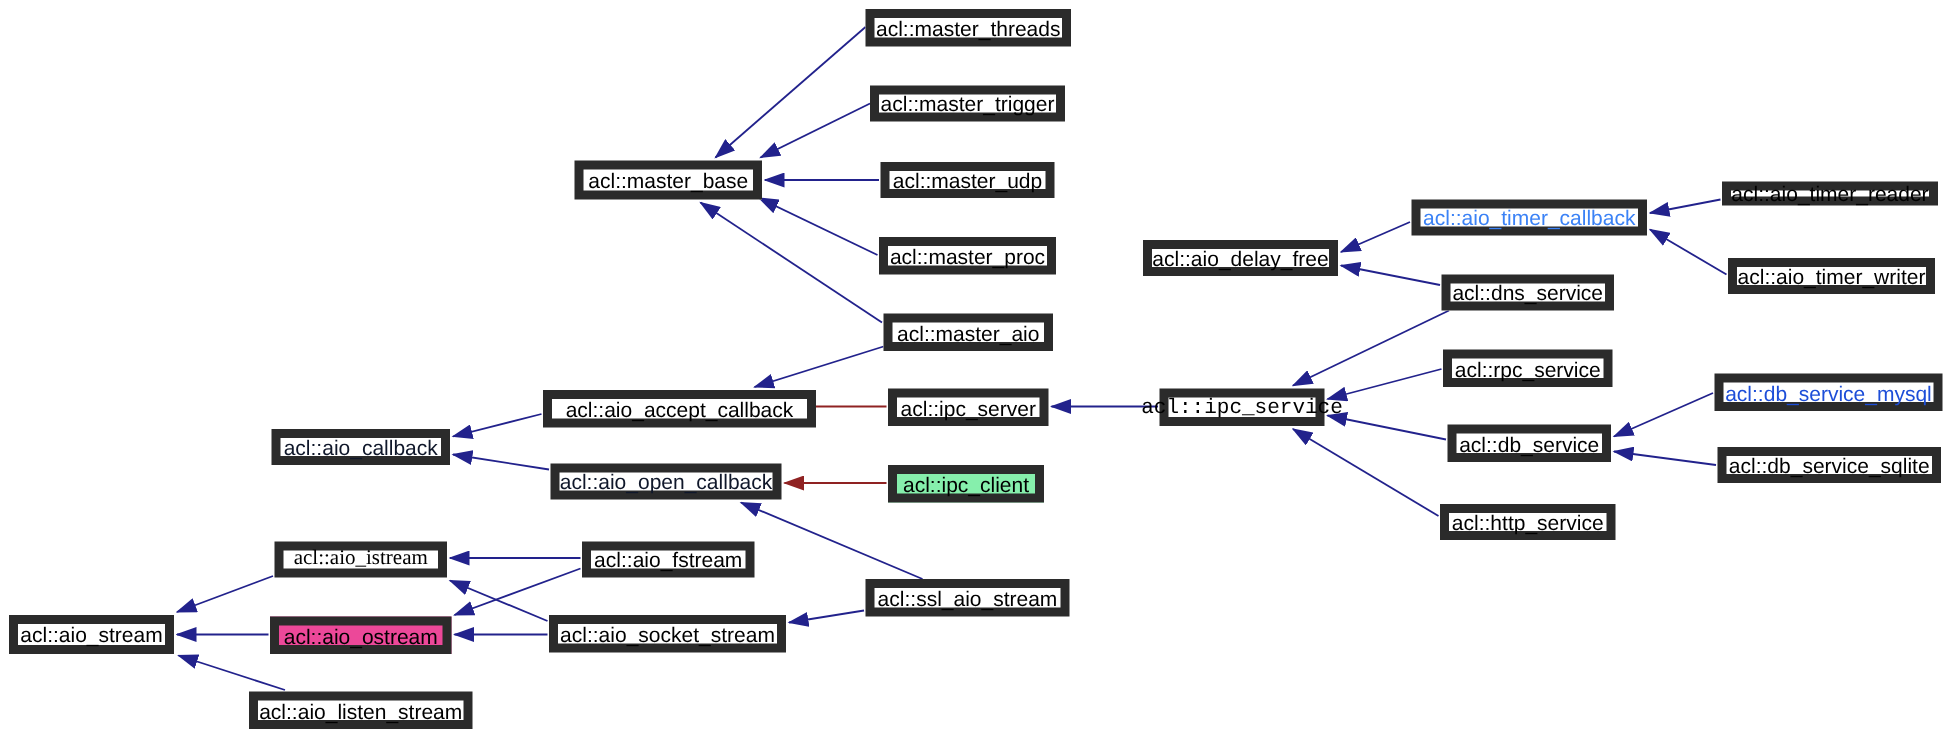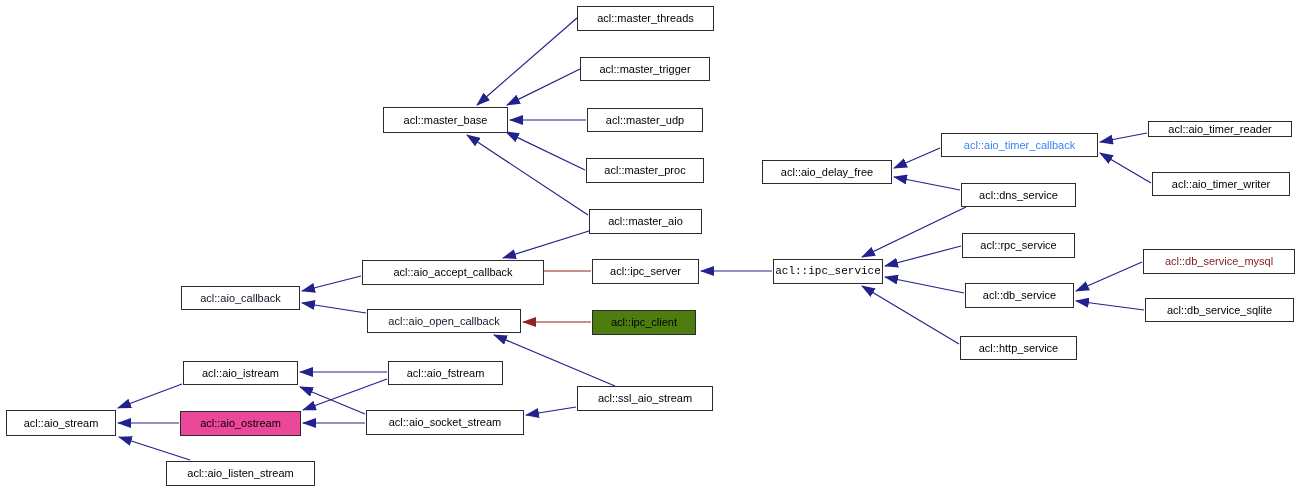--- a/index.html
+++ b/index.html
@@ -19,25 +19,25 @@
     position: absolute;
     left: 0;
     top: 0;
     width: 1301px;
     height: 493px;
   }
   .node {
     position: absolute;
     box-sizing: border-box;
     background: #ffffff;
-    border: 1px solid #7f1d1d;
+    border: 6px solid #7f1d1d;
     display: flex;
     align-items: center;
     justify-content: center;
-    font-size: 11px;
+    font-size: 14px;
     line-height: 1;
     color: #000000;
     white-space: nowrap;
     cursor: pointer;
   }
 </style>
 </head>
 <body>
 
 <div id="canvas" style="background: rgb(255, 255, 255);">
@@ -85,33 +85,33 @@
       <div class="node" style="left: 577px; top: 6px; width: 137px; height: 25px; background: rgb(255, 255, 255); border-color: rgb(43, 43, 43); color: rgb(0, 0, 0);">acl::master_threads</div>
       <div class="node" style="left: 580px; top: 57px; width: 130px; height: 24px; background: rgb(255, 255, 255); border-color: rgb(43, 43, 43); color: rgb(0, 0, 0);">acl::master_trigger</div>
       <div class="node" style="left: 383px; top: 107px; width: 125px; height: 26px; background: rgb(255, 255, 255); border-color: rgb(43, 43, 43); color: rgb(0, 0, 0);">acl::master_base</div>
       <div class="node" style="left: 587px; top: 108px; width: 116px; height: 24px; background: rgb(255, 255, 255); border-color: rgb(43, 43, 43); color: rgb(0, 0, 0);">acl::master_udp</div>
       <div class="node" style="left: 586px; top: 158px; width: 118px; height: 25px; background: rgb(255, 255, 255); border-color: rgb(43, 43, 43); color: rgb(0, 0, 0);">acl::master_proc</div>
       <div class="node" style="left: 589px; top: 209px; width: 113px; height: 25px; background: rgb(255, 255, 255); border-color: rgb(43, 43, 43); color: rgb(0, 0, 0);">acl::master_aio</div>
       <div class="node" style="left: 362px; top: 260px; width: 182px; height: 25px; background: rgb(255, 255, 255); border-color: rgb(43, 43, 43); color: rgb(0, 0, 0);">acl::aio_accept_callback</div>
       <div class="node" style="left: 181px; top: 286px; width: 119px; height: 24px; background: rgb(255, 255, 255); border-color: rgb(43, 43, 43); color: #0f172a;">acl::aio_callback</div>
       <div class="node" style="left: 367px; top: 309px; width: 154px; height: 24px; background: rgb(255, 255, 255); border-color: rgb(43, 43, 43); color: #0f172a;">acl::aio_open_callback</div>
       <div class="node" style="left: 592px; top: 259px; width: 107px; height: 25px; background: rgb(255, 255, 255); border-color: rgb(43, 43, 43); color: rgb(0, 0, 0);">acl::ipc_server</div>
-      <div class="node" style="left: 592px; top: 310px; width: 104px; height: 25px; background: #4d7c0f; border-color: rgb(43, 43, 43); color: rgb(0, 0, 0);">acl::ipc_client</div>
+      <div class="node" style="left: 592px; top: 310px; width: 104px; height: 25px; background: #86efac; border-color: rgb(43, 43, 43); color: rgb(0, 0, 0);">acl::ipc_client</div>
       <div class="node" style="left: 773px; top: 259px; width: 110px; height: 25px; background: rgb(255, 255, 255); border-color: rgb(43, 43, 43); color: rgb(0, 0, 0); font-family: Liberation Mono, monospace;">acl::ipc_service</div>
       <div class="node" style="left: 762px; top: 160px; width: 130px; height: 24px; background: rgb(255, 255, 255); border-color: rgb(43, 43, 43); color: rgb(0, 0, 0);">acl::aio_delay_free</div>
       <div class="node" style="left: 941px; top: 133px; width: 157px; height: 24px; background: rgb(255, 255, 255); border-color: rgb(43, 43, 43); color: #3b82f6;">acl::aio_timer_callback</div>
       <div class="node" style="left: 1148px; top: 121px; width: 144px; height: 16px; background: rgb(255, 255, 255); border-color: rgb(43, 43, 43); color: rgb(0, 0, 0);">acl::aio_timer_reader</div>
       <div class="node" style="left: 1152px; top: 172px; width: 138px; height: 24px; background: rgb(255, 255, 255); border-color: rgb(43, 43, 43); color: rgb(0, 0, 0);">acl::aio_timer_writer</div>
       <div class="node" style="left: 961px; top: 183px; width: 115px; height: 24px; background: rgb(255, 255, 255); border-color: rgb(43, 43, 43); color: rgb(0, 0, 0);">acl::dns_service</div>
       <div class="node" style="left: 962px; top: 233px; width: 113px; height: 25px; background: rgb(255, 255, 255); border-color: rgb(43, 43, 43); color: rgb(0, 0, 0);">acl::rpc_service</div>
       <div class="node" style="left: 965px; top: 283px; width: 109px; height: 25px; background: rgb(255, 255, 255); border-color: rgb(43, 43, 43); color: rgb(0, 0, 0);">acl::db_service</div>
       <div class="node" style="left: 960px; top: 336px; width: 117px; height: 24px; background: rgb(255, 255, 255); border-color: rgb(43, 43, 43); color: rgb(0, 0, 0);">acl::http_service</div>
-      <div class="node" style="left: 1143px; top: 249px; width: 152px; height: 25px; background: rgb(255, 255, 255); border-color: rgb(43, 43, 43); color: #7f1d1d;">acl::db_service_mysql</div>
+      <div class="node" style="left: 1143px; top: 249px; width: 152px; height: 25px; background: rgb(255, 255, 255); border-color: rgb(43, 43, 43); color: #1d4ed8;">acl::db_service_mysql</div>
       <div class="node" style="left: 1145px; top: 298px; width: 149px; height: 24px; background: rgb(255, 255, 255); border-color: rgb(43, 43, 43); color: rgb(0, 0, 0);">acl::db_service_sqlite</div>
-      <div class="node" style="left: 183px; top: 361px; width: 115px; height: 24px; background: rgb(255, 255, 255); border-color: rgb(43, 43, 43); color: rgb(0, 0, 0);">acl::aio_istream</div>
+      <div class="node" style="left: 183px; top: 361px; width: 115px; height: 24px; background: rgb(255, 255, 255); border-color: rgb(43, 43, 43); color: rgb(0, 0, 0); font-family: Liberation Serif, serif;">acl::aio_istream</div>
       <div class="node" style="left: 388px; top: 361px; width: 115px; height: 24px; background: rgb(255, 255, 255); border-color: rgb(43, 43, 43); color: rgb(0, 0, 0);">acl::aio_fstream</div>
       <div class="node" style="left: 6px; top: 410px; width: 110px; height: 26px; background: rgb(255, 255, 255); border-color: rgb(43, 43, 43); color: rgb(0, 0, 0);">acl::aio_stream</div>
       <div class="node" style="left: 180px; top: 411px; width: 121px; height: 25px; background: #ec4899; border-color: rgb(43, 43, 43); color: rgb(0, 0, 0);">acl::aio_ostream</div>
       <div class="node" style="left: 366px; top: 410px; width: 158px; height: 25px; background: rgb(255, 255, 255); border-color: rgb(43, 43, 43); color: rgb(0, 0, 0);">acl::aio_socket_stream</div>
       <div class="node" style="left: 577px; top: 386px; width: 136px; height: 25px; background: rgb(255, 255, 255); border-color: rgb(43, 43, 43); color: rgb(0, 0, 0);">acl::ssl_aio_stream</div>
       <div class="node" style="left: 166px; top: 461px; width: 149px; height: 25px; background: rgb(255, 255, 255); border-color: rgb(43, 43, 43); color: rgb(0, 0, 0);">acl::aio_listen_stream</div>
     </div>
 </div>
 
 </body></html>

